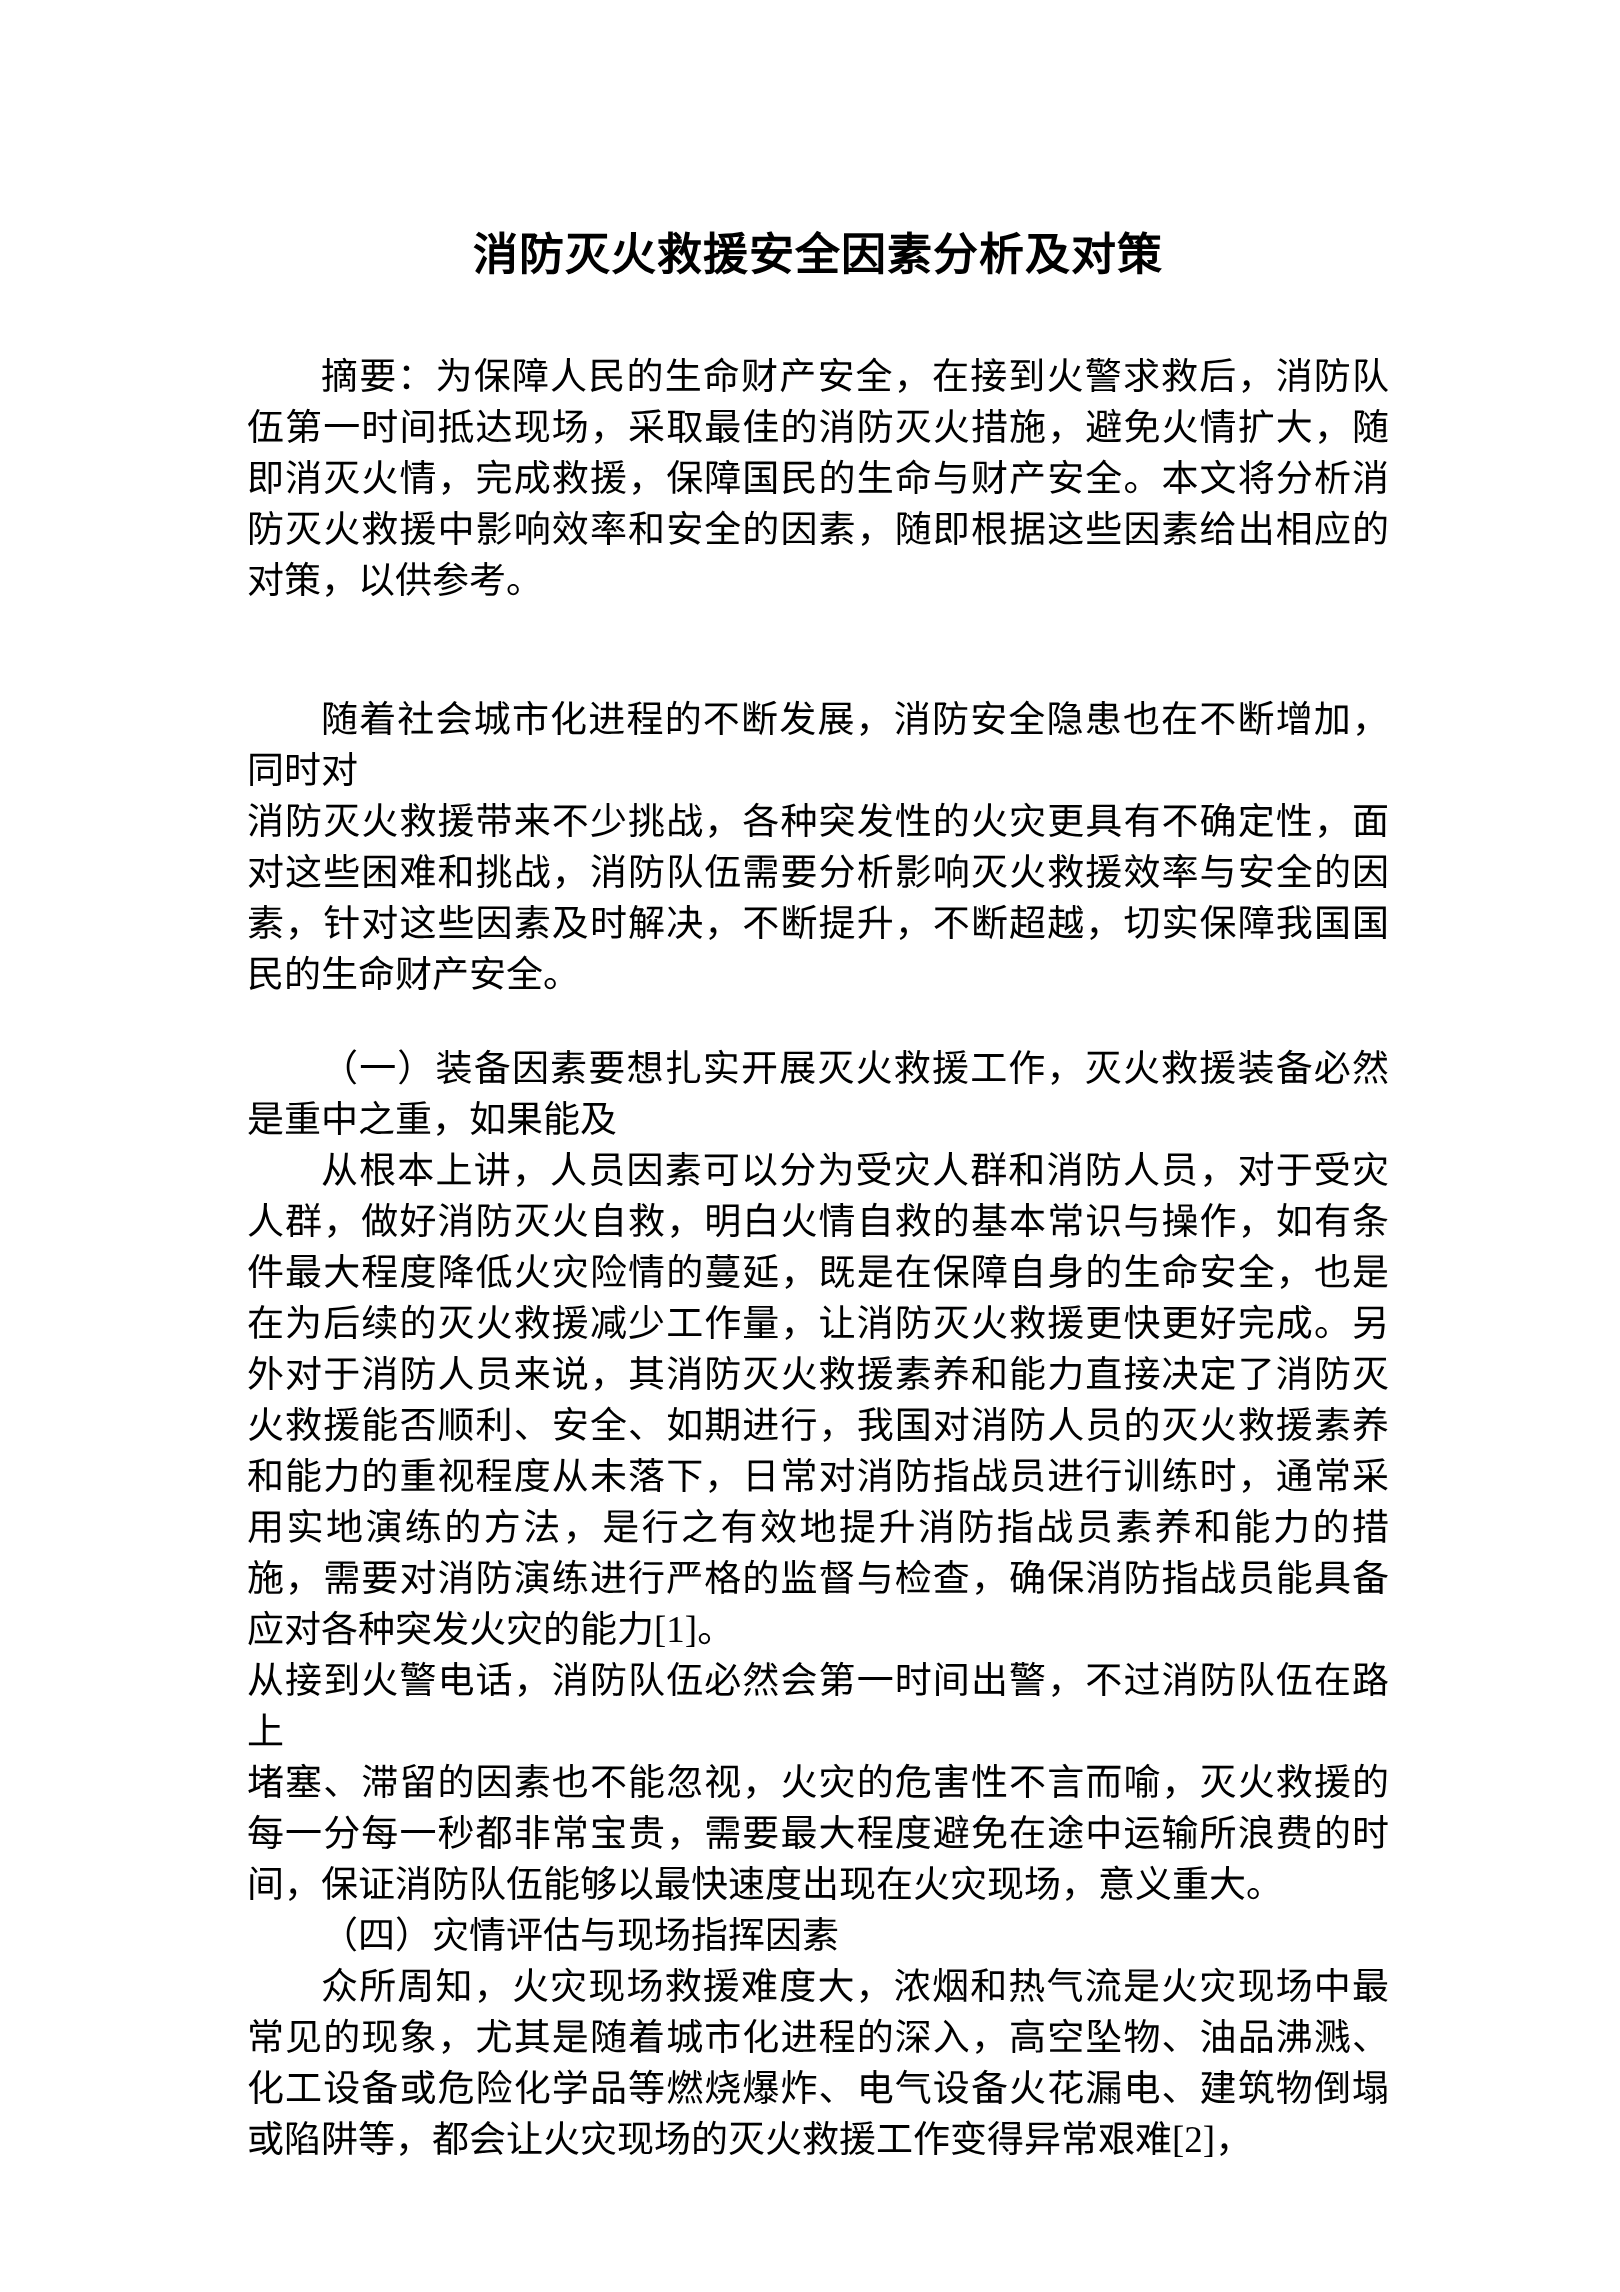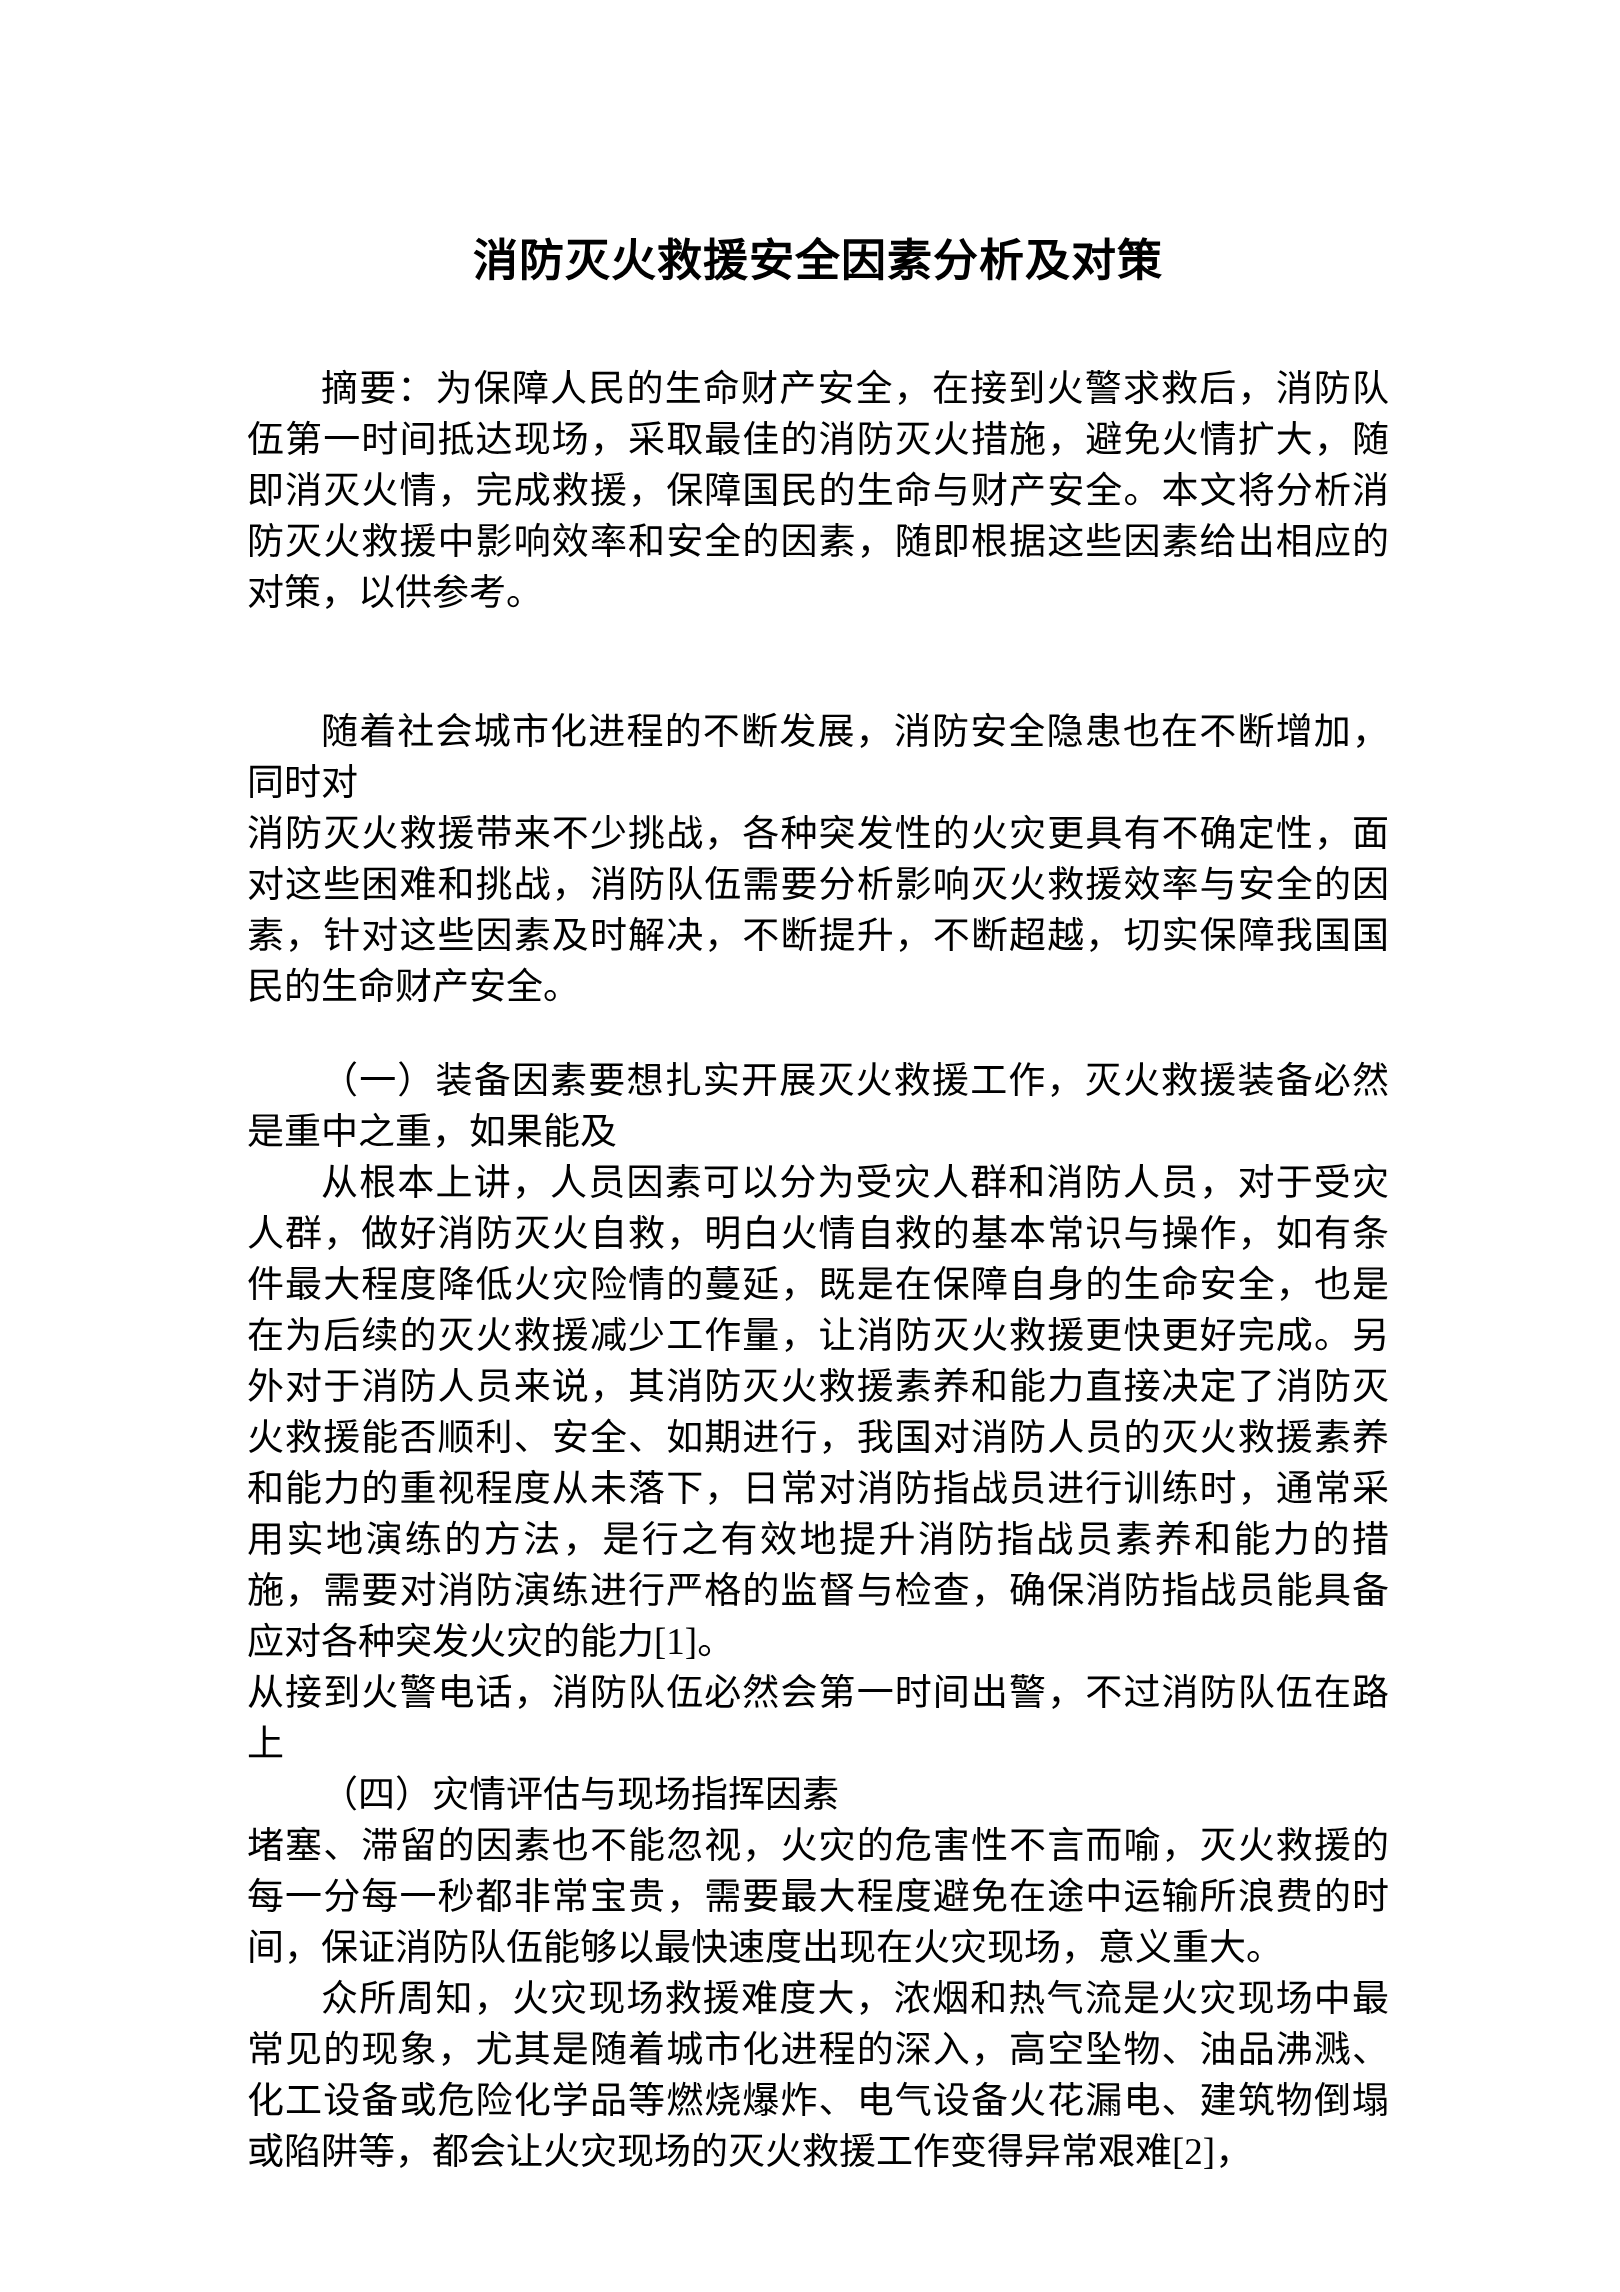--- a/index.html
+++ b/index.html
@@ -25,21 +25,21 @@
     position: absolute;
     left: 247px;
     top: 0;
     width: 1142px;
   }
   .doc-title {
     font-size: 45px;
     font-weight: bold;
     text-align: center;
     letter-spacing: 1px;
-    margin: 16px;
+    margin: 10px;
     padding-top: 218px;
     line-height: 1.2;
     font-family: "Liberation Serif", "DejaVu Serif", serif;
   }
   .para {
     font-size: 37px;
     line-height: 51px;
     text-align: justify;
     text-justify: inter-ideograph;
     margin: 0;
@@ -84,21 +84,21 @@
 
     <p class="para indent">（一）装备因素要想扎实开展灭火救援工作，灭火救援装备必然是重中之重，如果能及</p>
 
 
 
     <p class="para indent">从根本上讲，人员因素可以分为受灾人群和消防人员，对于受灾人群，做好消防灭火自救，明白火情自救的基本常识与操作，如有条件最大程度降低火灾险情的蔓延，既是在保障自身的生命安全，也是在为后续的灭火救援减少工作量，让消防灭火救援更快更好完成。另外对于消防人员来说，其消防灭火救援素养和能力直接决定了消防灭火救援能否顺利、安全、如期进行，我国对消防人员的灭火救援素养和能力的重视程度从未落下，日常对消防指战员进行训练时，通常采用实地演练的方法，是行之有效地提升消防指战员素养和能力的措施，需要对消防演练进行严格的监督与检查，确保消防指战员能具备应对各种突发火灾的能力[1]。</p>
 
 
     <p class="para noindent">从接到火警电话，消防队伍必然会第一时间出警，不过消防队伍在路上</p>
 
+    <p class="para noindent">堵塞、滞留的因素也不能忽视，火灾的危害性不言而喻，灭火救援的每一分每一秒都非常宝贵，需要最大程度避免在途中运输所浪费的时间，保证消防队伍能够以最快速度出现在火灾现场，意义重大。</p>
+
     <p class="para indent">（四）灾情评估与现场指挥因素</p>
-
-    <p class="para noindent">堵塞、滞留的因素也不能忽视，火灾的危害性不言而喻，灭火救援的每一分每一秒都非常宝贵，需要最大程度避免在途中运输所浪费的时间，保证消防队伍能够以最快速度出现在火灾现场，意义重大。</p>
 
     <p class="para indent">众所周知，火灾现场救援难度大，浓烟和热气流是火灾现场中最常见的现象，尤其是随着城市化进程的深入，高空坠物、油品沸溅、化工设备或危险化学品等燃烧爆炸、电气设备火花漏电、建筑物倒塌或陷阱等，都会让火灾现场的灭火救援工作变得异常艰难[2]，</p>
 
   </div>
 </div>
 
 
 </body></html>

